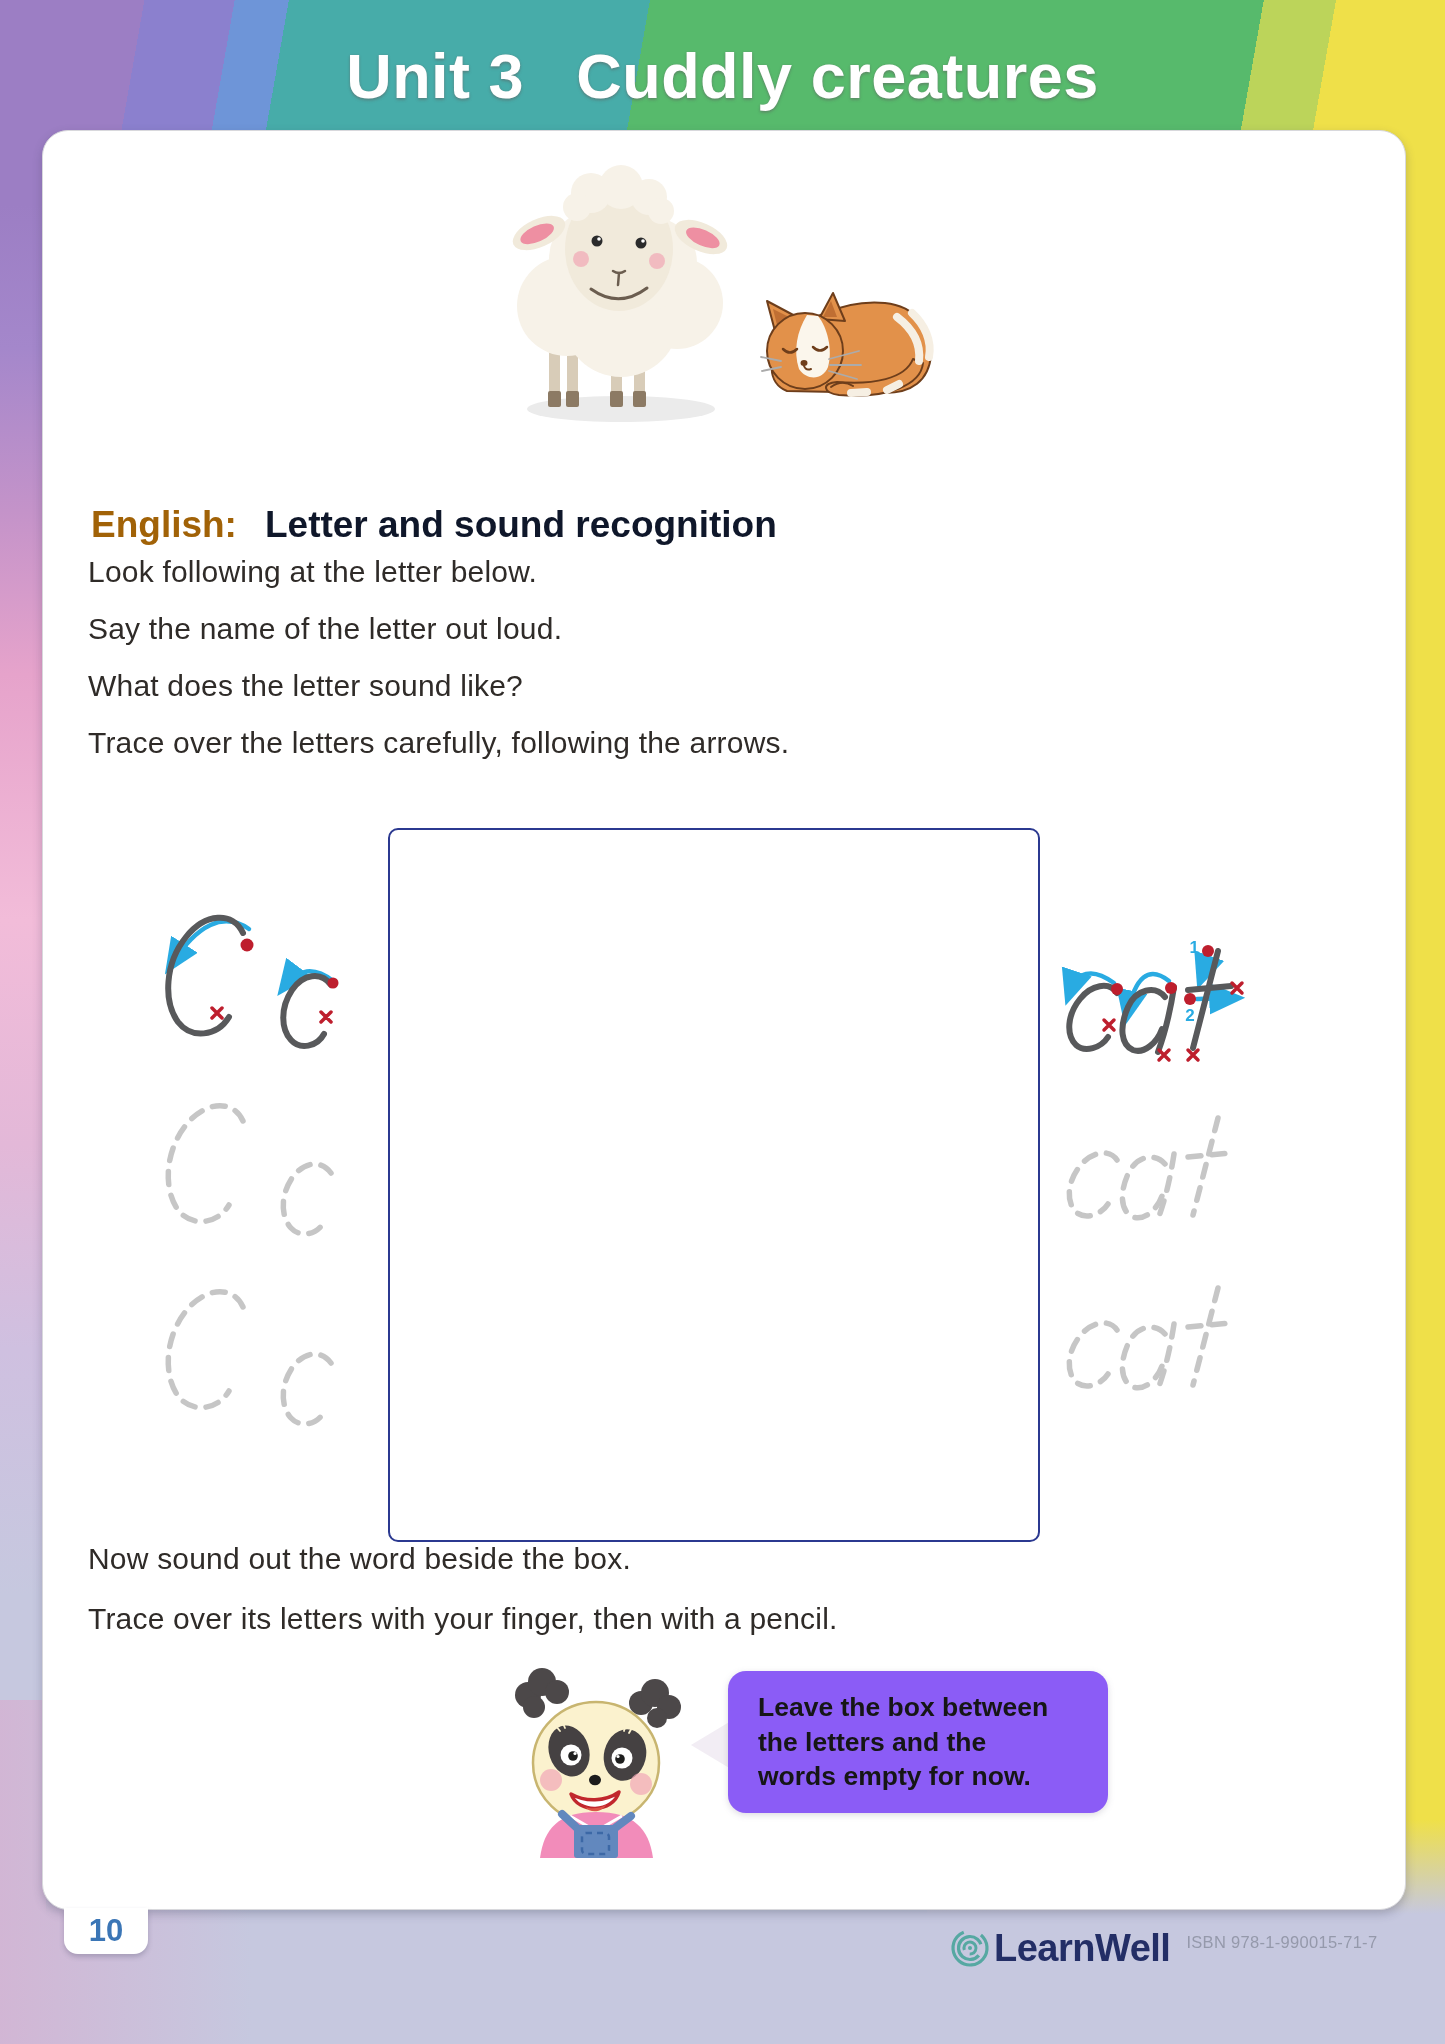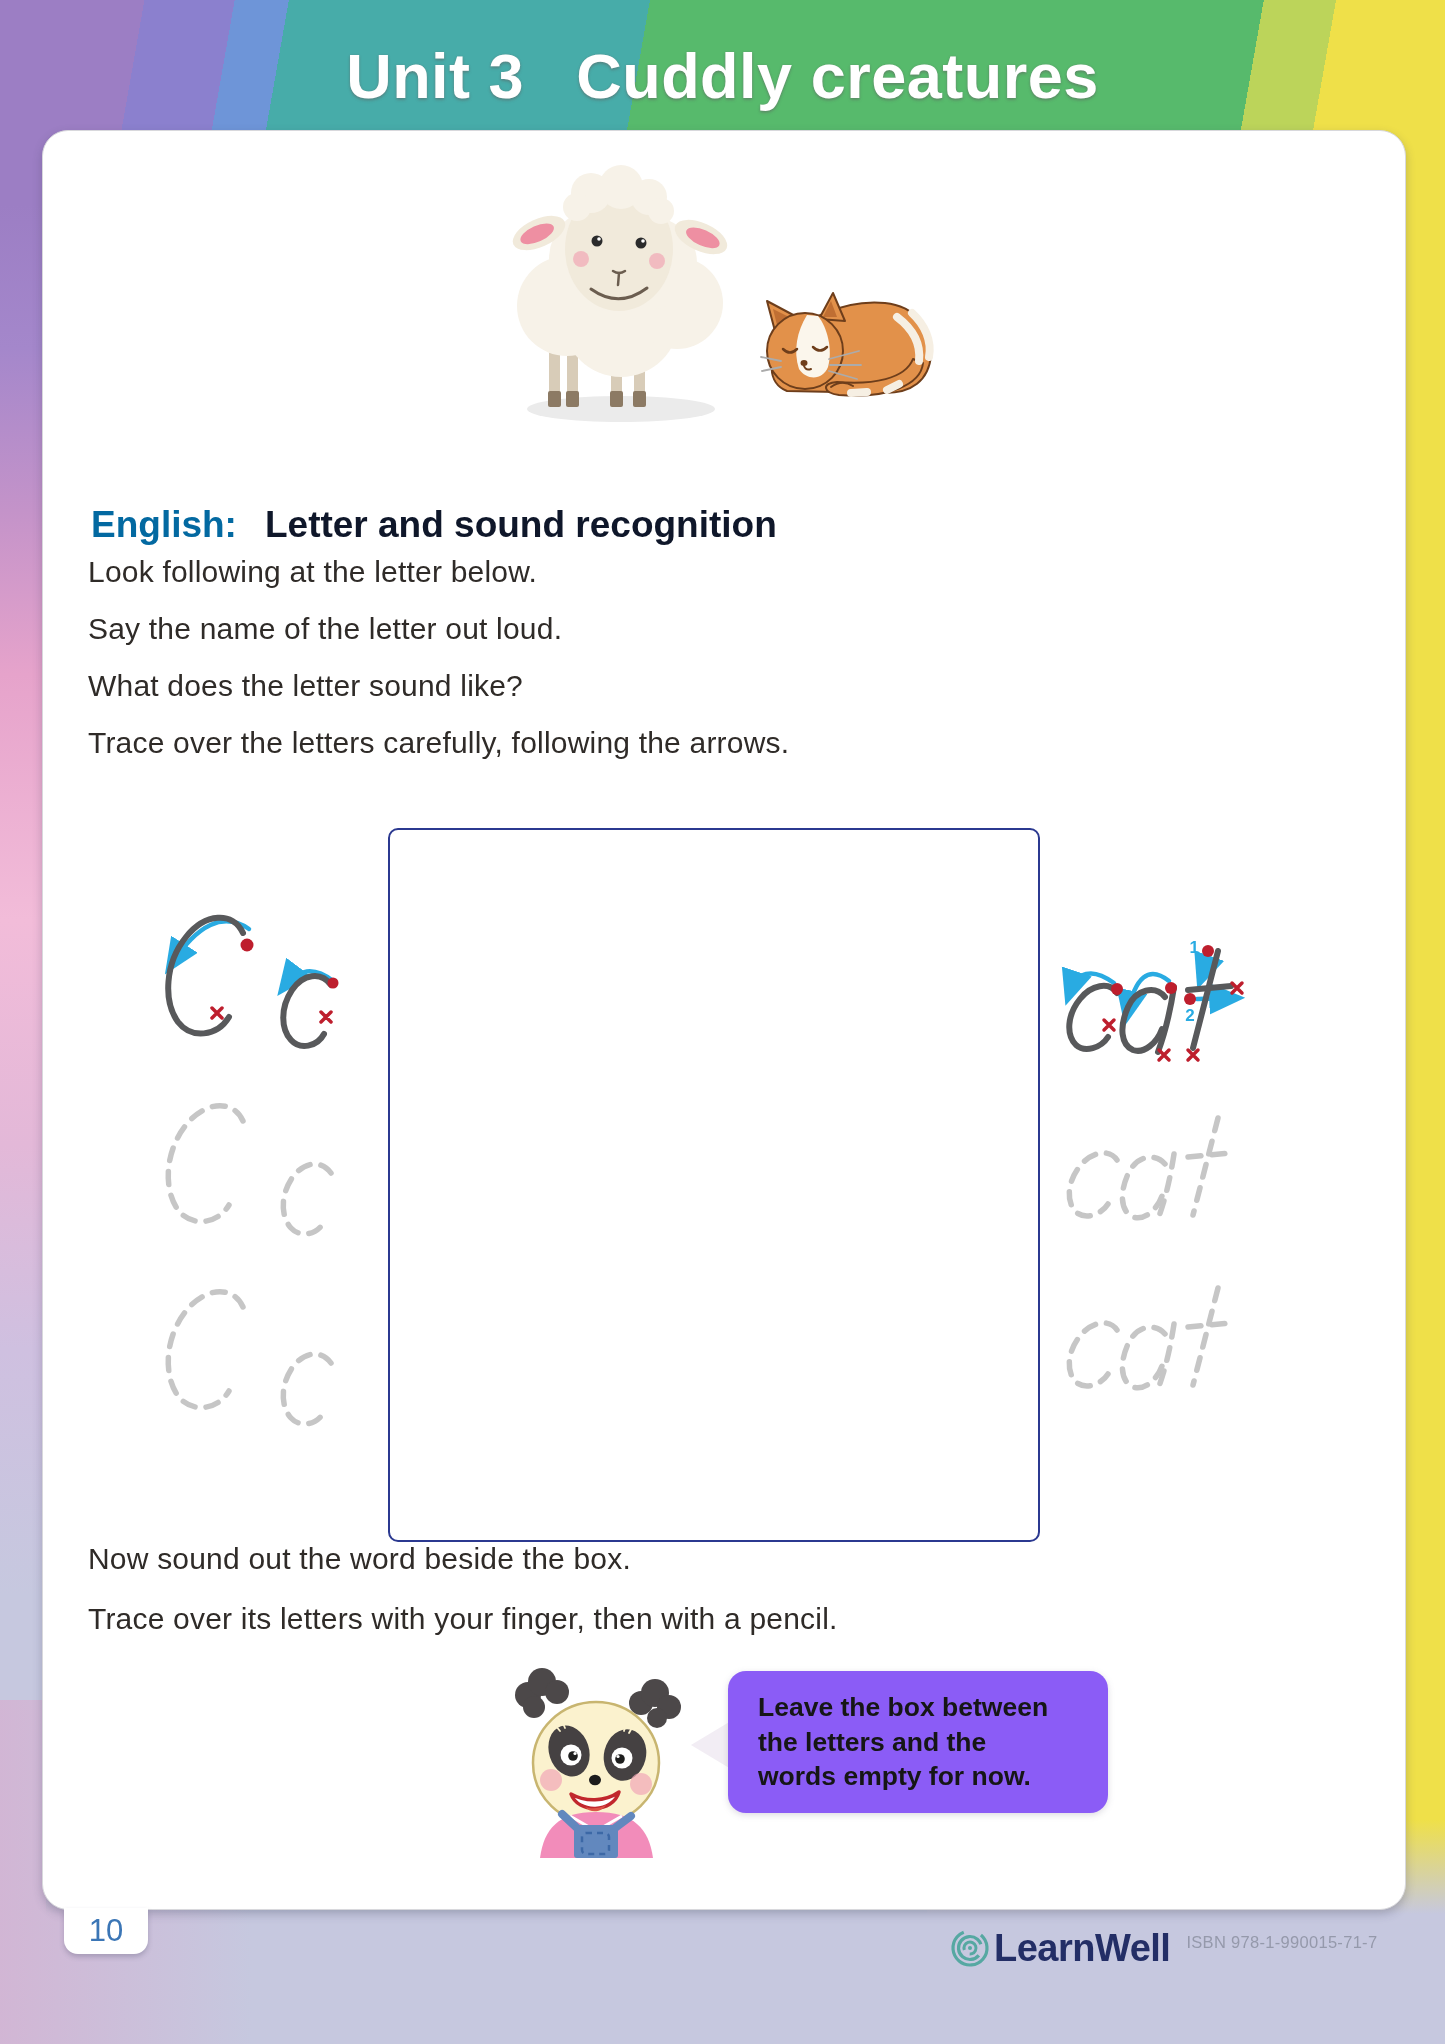--- a/index.html
+++ b/index.html
@@ -17,38 +17,38 @@
   .bg-pink{position:absolute;left:0;top:1700px;width:420px;height:344px;
     background:linear-gradient(to right, rgba(224,160,200,.45), rgba(224,160,200,0) 60%);}
   .title{position:absolute;top:40px;left:0;right:0;text-align:center;
     font-size:63px;font-weight:700;color:#fff;letter-spacing:.5px;
     text-shadow:0 2px 3px rgba(95,95,95,.45), 0 0 2px rgba(120,120,120,.4);}
   .title .gap{margin-left:52px}
   .card{position:absolute;left:42px;top:130px;width:1362px;height:1778px;background:#fff;
     border:1px solid #D8D8DC;border-radius:26px;box-shadow:0 4px 10px rgba(60,60,90,.28);}
   .abs{position:absolute}
   .heading{left:48px;top:373px;font-size:37px;font-weight:700;white-space:nowrap}
-  .subject{color:#0369a1}
+  .subject{color:#a16207}
   .topic{color:#0f172a;margin-left:28px}
   .line{font-size:30px;color:#2F2B28;letter-spacing:.2px;margin:0;white-space:nowrap}
   .practice-box{left:345px;top:697px;width:648px;height:710px;border:2px solid #2B3990;
     border-radius:10px;background:#fff}
   svg.trace{overflow:visible}
   .solid{stroke:#58595B;stroke-width:6;fill:none;stroke-linecap:round;stroke-linejoin:round}
   .dashed{stroke:#C6C6C6;stroke-width:5.5;fill:none;stroke-linecap:round;stroke-dasharray:13 11}
   .arrow{stroke:#29ABE2;stroke-width:4.5;fill:none;stroke-linecap:round}
   .gdot{fill:#BE1E2D;stroke:none}
   .gx{stroke:#BE1E2D;stroke-width:3.5;stroke-linecap:round;fill:none}
   .gnum{fill:#29ABE2;font-size:17px;font-weight:700;font-family:"Liberation Sans",sans-serif}
   .bubble{left:685px;top:1540px;width:380px;height:142px;background:#8b5cf6;border-radius:18px;
     box-shadow:0 2px 6px rgba(120,110,140,.25)}
   .bubble-text{padding:19px 20px 0 30px;font-size:26.5px;line-height:34.5px;font-weight:700;color:#161616}
   .badge{position:absolute;left:64px;top:1908px;width:84px;height:46px;background:#fff;
     border-radius:0 0 14px 14px;box-shadow:0 3px 5px rgba(80,80,110,.3);text-align:center;
-    line-height:46px;font-size:31px;font-weight:400;color:#3B76B6}
+    line-height:46px;font-size:31px;font-weight:700;color:#3B76B6}
   .footer{position:absolute;left:946px;top:1924px;display:flex;align-items:center}
   .brand{font-size:38px;font-weight:700;color:#232E66;letter-spacing:-.5px}
   .isbn{font-size:16.5px;color:#9599AB;margin-left:16px;position:relative;top:-6px;letter-spacing:.3px}
 </style>
 </head>
 <body>
 
 <div class="page">
   <div class="bg-left"></div>
   <div class="bg-bottom"></div>

